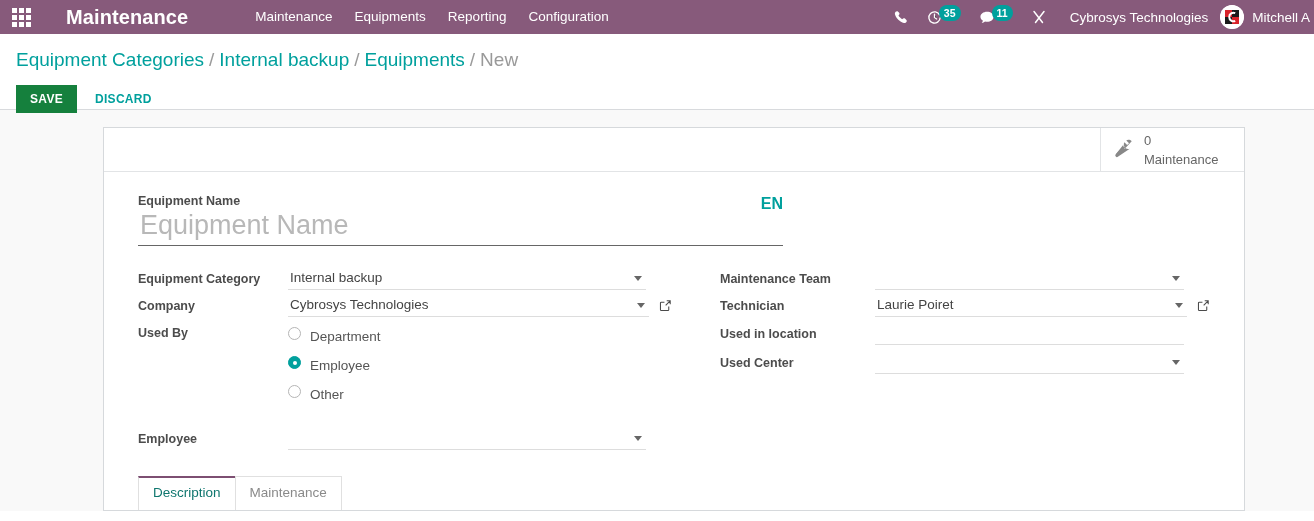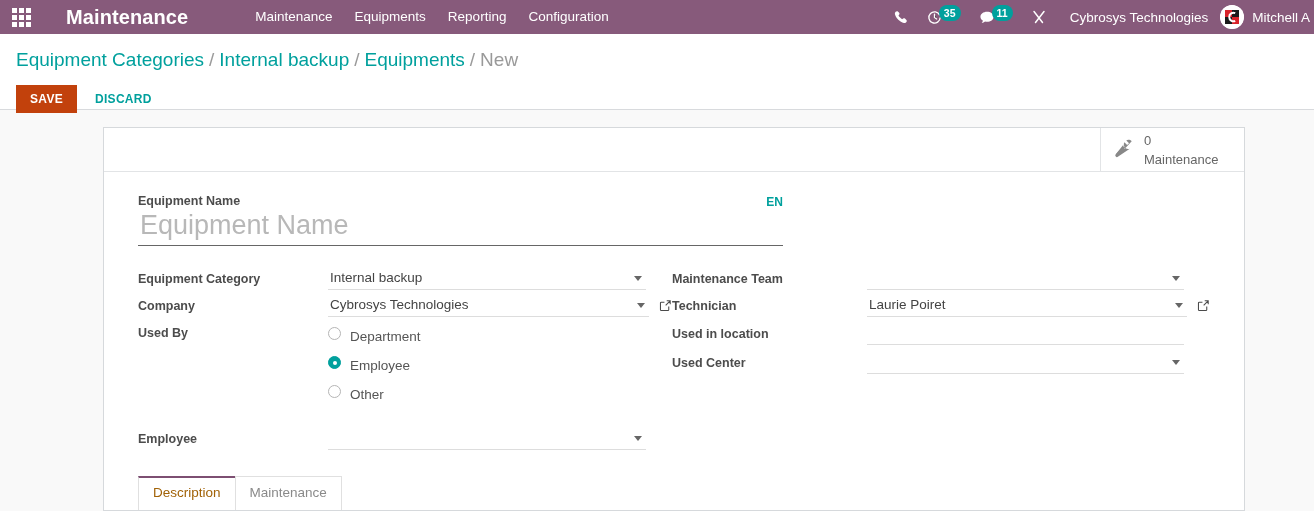--- a/index.html
+++ b/index.html
@@ -124,21 +124,21 @@
   }
   .breadcrumb a {
     color: #00A09D;
     text-decoration: none;
     cursor: pointer;
   }
   .breadcrumb .sep { color: #9a9a9a; padding: 0 5px; }
   .breadcrumb .current { color: #999999; }
   .cp-buttons { padding-top: 13px; display: flex; align-items: center; }
   .btn-save {
-    background: #c2410c;
+    background: #15803d;
     color: #ffffff;
     border: none;
     font-size: 12px;
     font-weight: bold;
     letter-spacing: .3px;
     padding: 7px 14px;
     cursor: pointer;
     font-family: "Liberation Sans", sans-serif;
   }
   .btn-discard {
@@ -211,49 +211,48 @@
     width: 100%;
     padding: 0 0 4px 2px;
     font-family: "Liberation Sans", sans-serif;
     background: transparent;
   }
   .title-input::placeholder { color: #b8b8b8; opacity: 1; }
   .lang-tag {
     position: absolute;
     right: 0;
     top: -15px;
-    font-size: 12px;
+    font-size: 16px;
     font-weight: bold;
     color: #00A09D;
     cursor: pointer;
   }
 
   .form-grid {
     display: flex;
     gap: 0;
   }
   .col { width: 536px; }
   .col-right { width: 540px; }
 
   .frow {
     display: flex;
     align-items: center;
     min-height: 27px;
     margin-bottom: 0;
-    gap: 40px;
   }
   .flabel {
     width: 150px;
     flex: none;
     font-size: 12.5px;
     font-weight: bold;
     color: #4c4c4c;
     padding-right: 8px;
   }
-  .flabel.wide { width: 155px; }
+  .flabel.wide { width: 155px; margin-left: 48px; }
   .fval { flex: 1; display: flex; align-items: center; position: relative; }
 
   .field-line {
     flex: 1;
     border-bottom: 1px solid #dddddd;
     display: flex;
     align-items: center;
     position: relative;
     height: 22px;
   }
@@ -326,21 +325,21 @@
     color: #8a8a8a;
     padding: 8px 14px 10px 14px;
     border: 1px solid #e0e0e0;
     border-bottom: none;
     background: #ffffff;
     margin-right: -1px;
     cursor: pointer;
     white-space: nowrap;
   }
   .tab.active {
-    color: #a16207;
+    color: #0f766e;
     border-top: 2px solid #7d4f72;
     padding-top: 7px;
   }
 </style>
 </head>
 <body>
 
 <div class="navbar">
   <div class="apps-grid">
     <span class="g">

